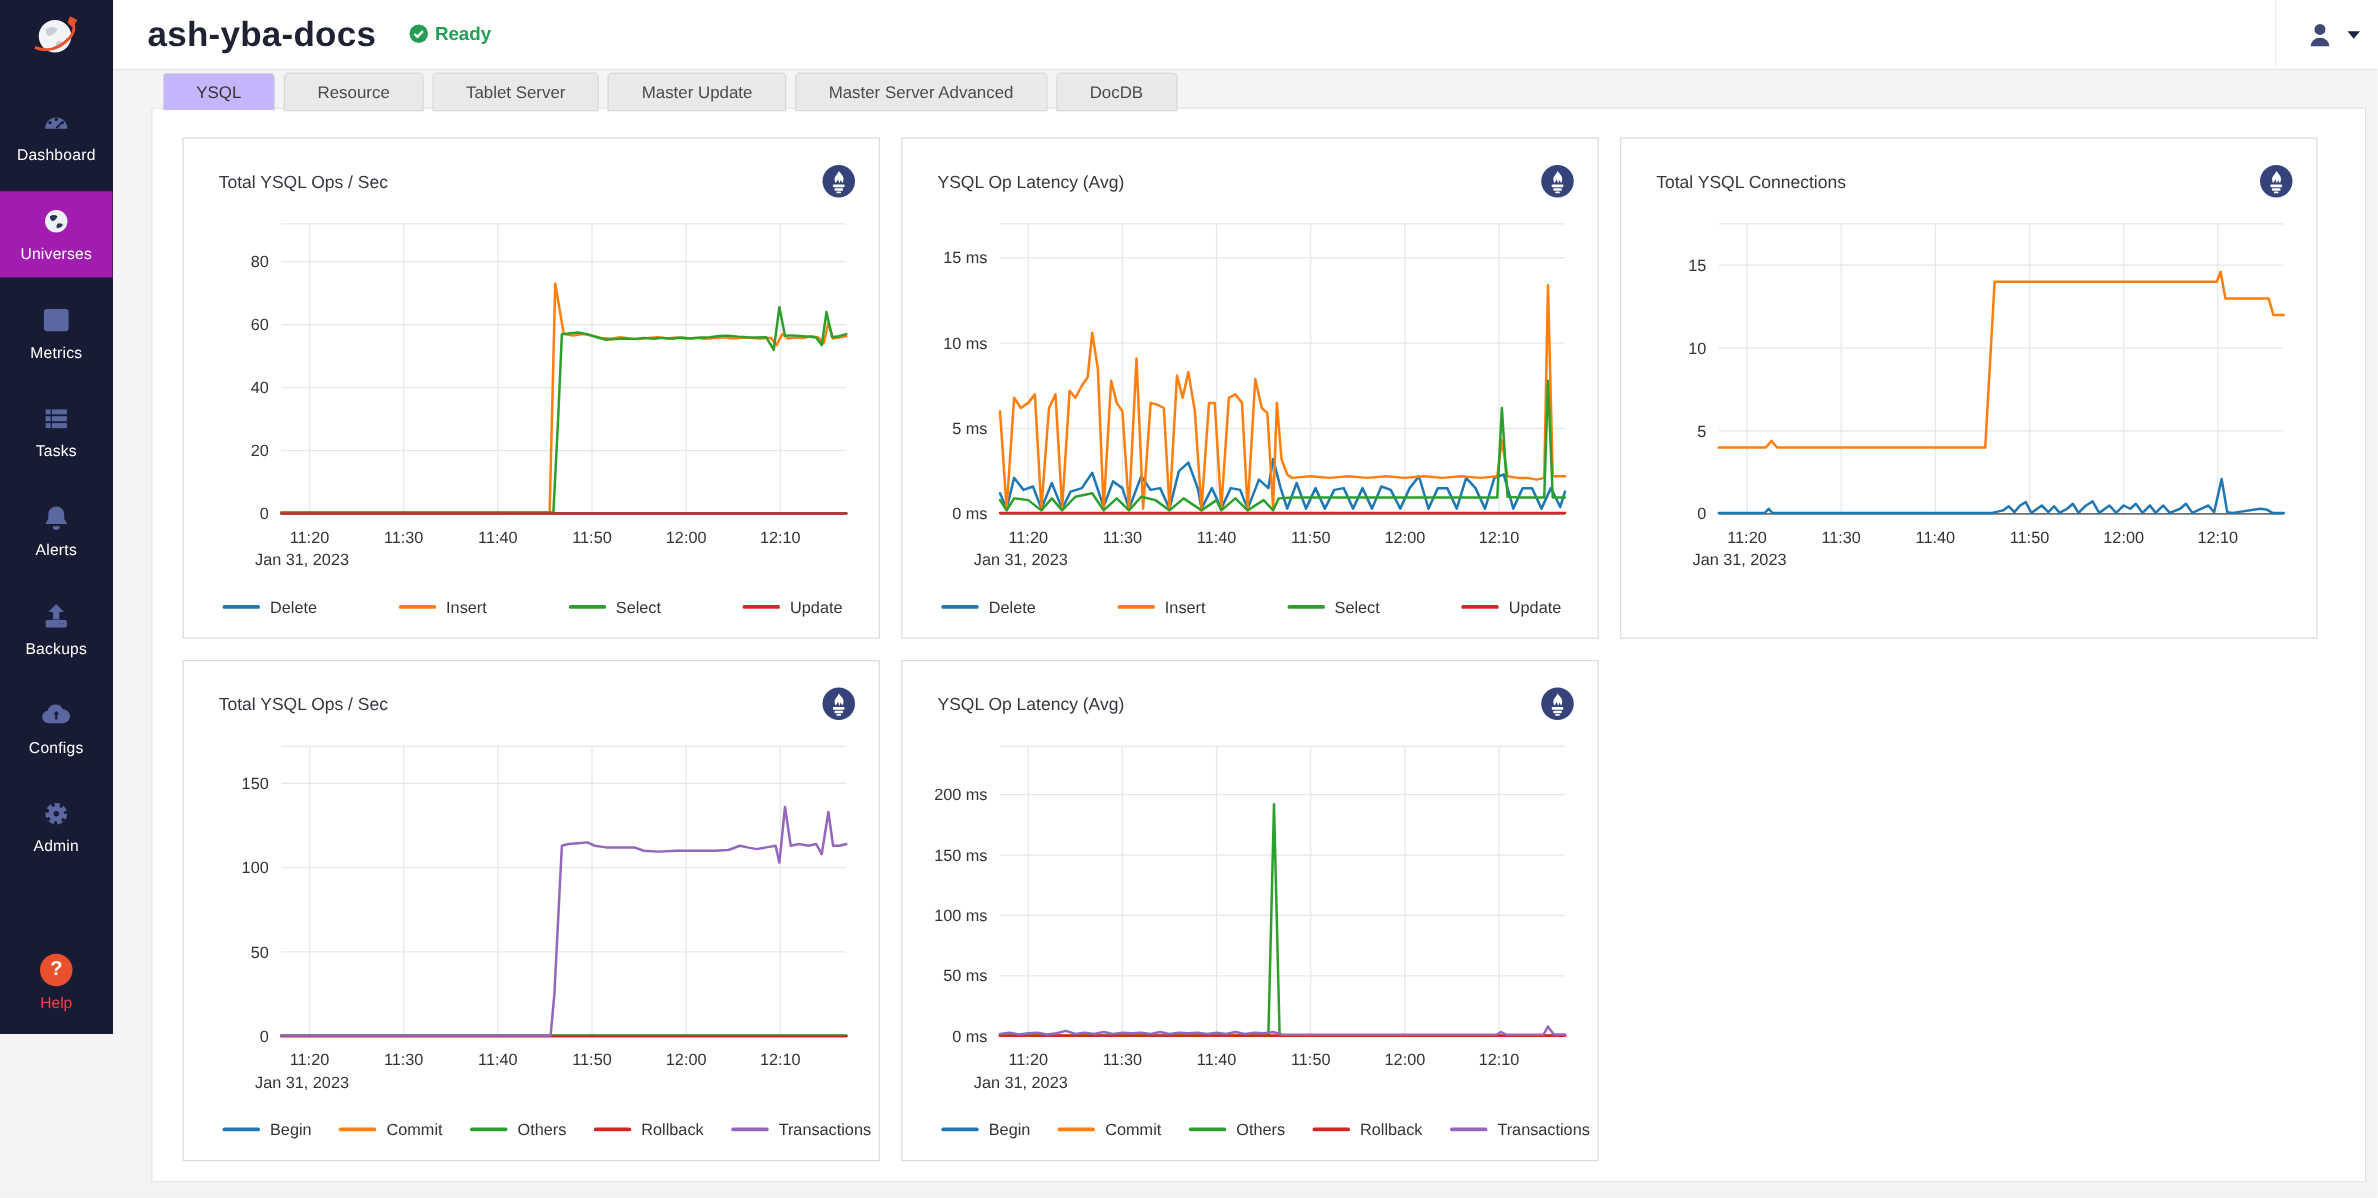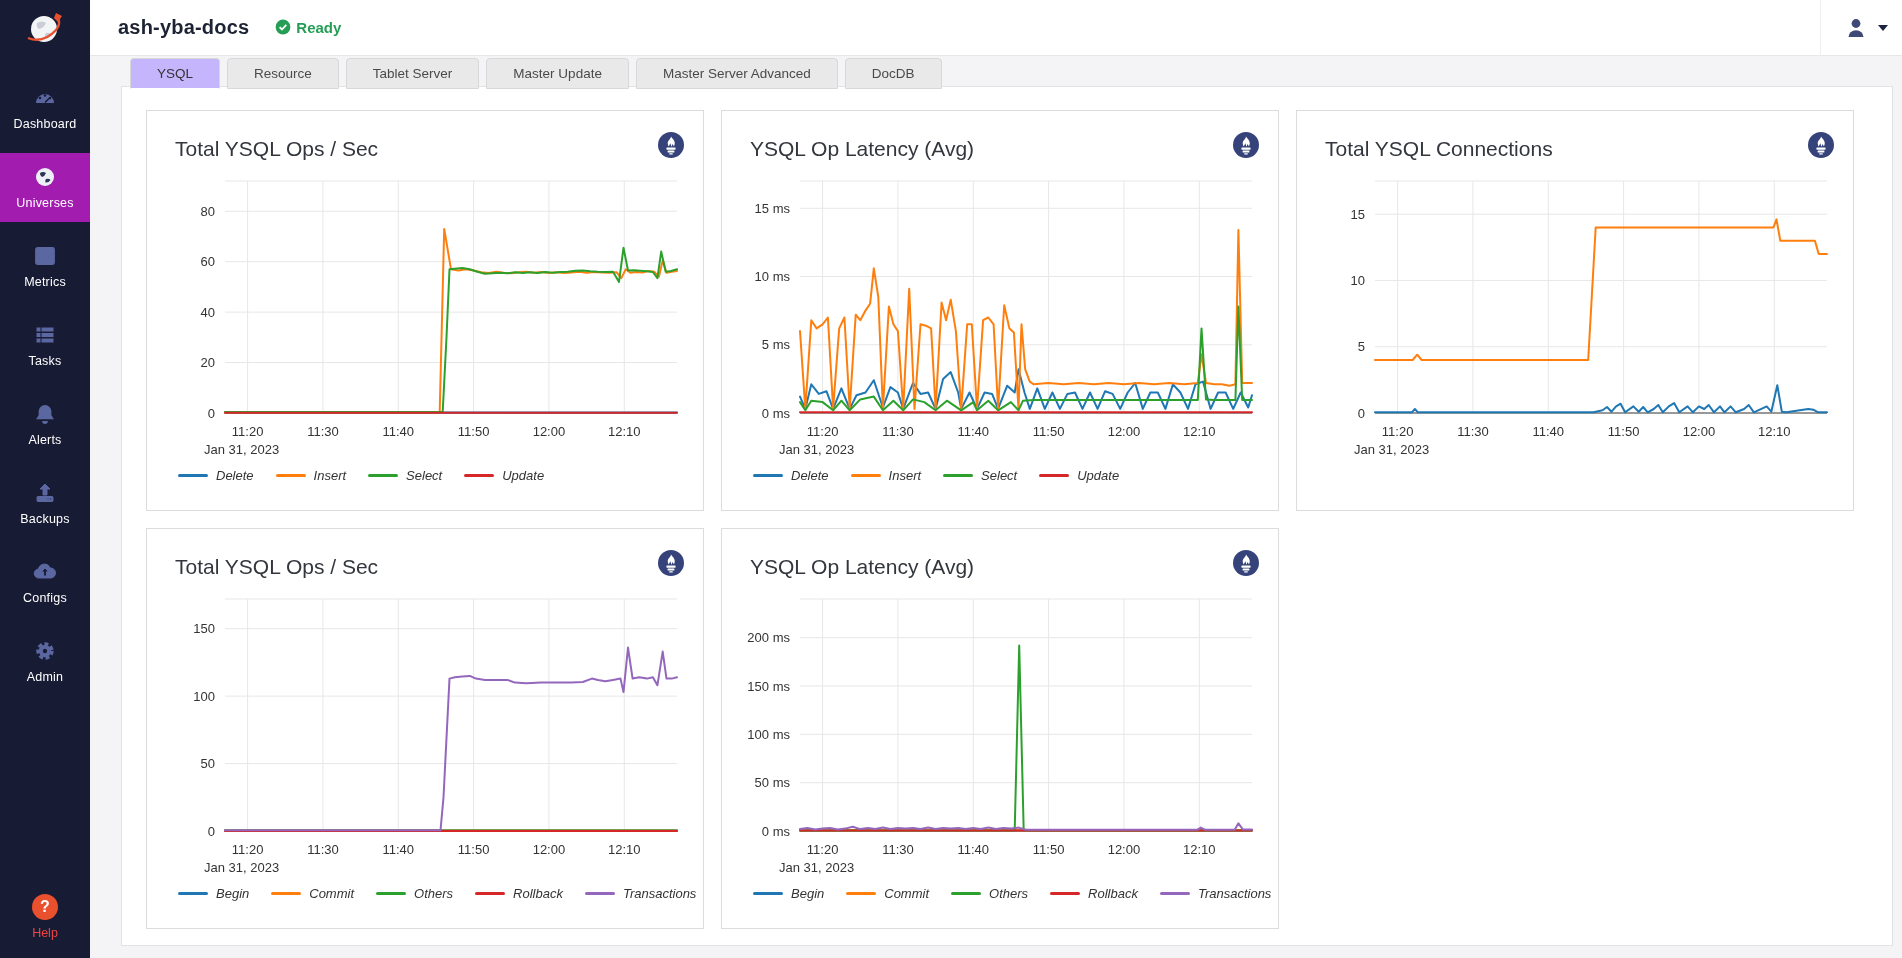--- a/index.html
+++ b/index.html
@@ -1,41 +1,41 @@
 <!DOCTYPE html>
 <html><head>
 <meta charset="utf-8">
 <style>
   * { margin:0; padding:0; box-sizing:border-box; }
   html,body { width:1902px; height:958px; overflow:hidden; background:#f4f4f6;
               font-family:"Liberation Sans", sans-serif; }
 
   
-  .sidebar { position:fixed; left:0; top:0; width:90px; height:958px;
+  .sidebar { position:fixed; left:0; top:0; width:90px; height:827px;
              background:#171b34; z-index:30; display:flex; flex-direction:column; }
   .logo-tile { width:90px; height:56px; display:flex; align-items:center; justify-content:center; }
   .nav-items { display:flex; flex-direction:column; margin-top:18px; }
   .nav-item { width:90px; padding:11px 0 12px 0; display:flex; flex-direction:column;
               align-items:center; cursor:pointer; margin-bottom:10px; }
   .nav-item.selected { background:#a21caf; }
   .nav-item .nav-label { color:#ffffff; font-size:12.5px; margin-top:6px; letter-spacing:.2px; }
   .nav-icon { width:26px; height:26px; display:flex; align-items:center; justify-content:center; }
   .nav-icon svg { stroke:#5b67a0; fill:#5b67a0; }
   .nav-item.selected .nav-icon svg { stroke:#eef0f8; fill:#eef0f8; }
   .sidebar-spacer { flex:1; }
   .help-item { width:90px; padding:10px 0 18px 0; display:flex; flex-direction:column;
                align-items:center; cursor:pointer; }
   .help-circle { width:26px; height:26px; border-radius:50%; background:#e9502e; color:#fff;
                  font-weight:bold; font-size:16px; display:flex; align-items:center; justify-content:center; }
   .help-item .nav-label { color:#ef4444; font-size:12.5px; margin-top:6px; }
 
   
   .header { position:fixed; left:90px; top:0; width:1812px; height:56px; background:#fff;
             border-bottom:1px solid #e7e7e7; display:flex; align-items:center; z-index:20; }
-  .page-title { font-size:20px; font-weight:bold; color:#1d2333; margin-left:28px; letter-spacing:.2px; }
+  .page-title { font-size:28px; font-weight:bold; color:#1d2333; margin-left:28px; letter-spacing:.2px; }
   .ready-badge { display:flex; margin-left:26px; }
   .ready-badge svg { margin-right:5px; }
   .ready-text { color:#259d55; font-size:15px; font-weight:bold; }
   .header-right { margin-left:auto; display:flex; align-items:center; height:100%; }
   .header-divider { width:1px; height:56px; background:#eeeeee; }
   .user-menu { display:flex; align-items:center; padding:0 14px 0 22px; cursor:pointer; }
   .caret { width:0; height:0; border-left:5px solid transparent; border-right:5px solid transparent;
            border-top:6px solid #1b2440; margin-left:9px; }
 
   
@@ -46,24 +46,24 @@
          position:relative; top:1px; }
   .tab.active { background:#c4b5fd; color:#333; border-bottom:1px solid #ffffff; }
 
   .panel { position:absolute; left:31px; top:30px; width:1772px; height:860px;
            background:#ffffff; border:1px solid #e2e2e2; padding:23px 0 0 24px; }
 
   .chart-grid { display:grid; grid-template-columns:repeat(3, 558px); grid-auto-rows:401px;
                 column-gap:17px; row-gap:17px; }
   .chart-card { background:#fff; border:1px solid #dcdcdc; position:relative; padding:20px 18px 0 20px; }
   .chart-head { display:flex; justify-content:space-between; align-items:flex-start; }
-  .chart-title { font-size:21px; color:#33373d; padding-left:8px; padding-top:6px; }
+  .chart-title { font-size:14px; color:#33373d; padding-left:8px; padding-top:6px; }
   .prom-icon { width:28px; height:28px; cursor:pointer; }
   .chart-plot { margin-top:2px; }
-  .chart-legend { display:flex; justify-content:flex-start; align-items:center; margin-top:1px;font-style:italic; }
+  .chart-legend { display:flex; justify-content:space-between; align-items:center; margin-top:12px; }
   .legend-item { display:flex; align-items:center; margin:0 11px; }
   .legend-swatch { width:30px; height:3.5px; border-radius:2px; margin-right:8px; }
   .legend-label { font-size:13px; color:#333; }
 </style>
 </head>
 <body>
 
 <aside class="sidebar">
   <div class="logo-tile">
     <svg width="44" height="44" viewBox="0 0 44 44">

